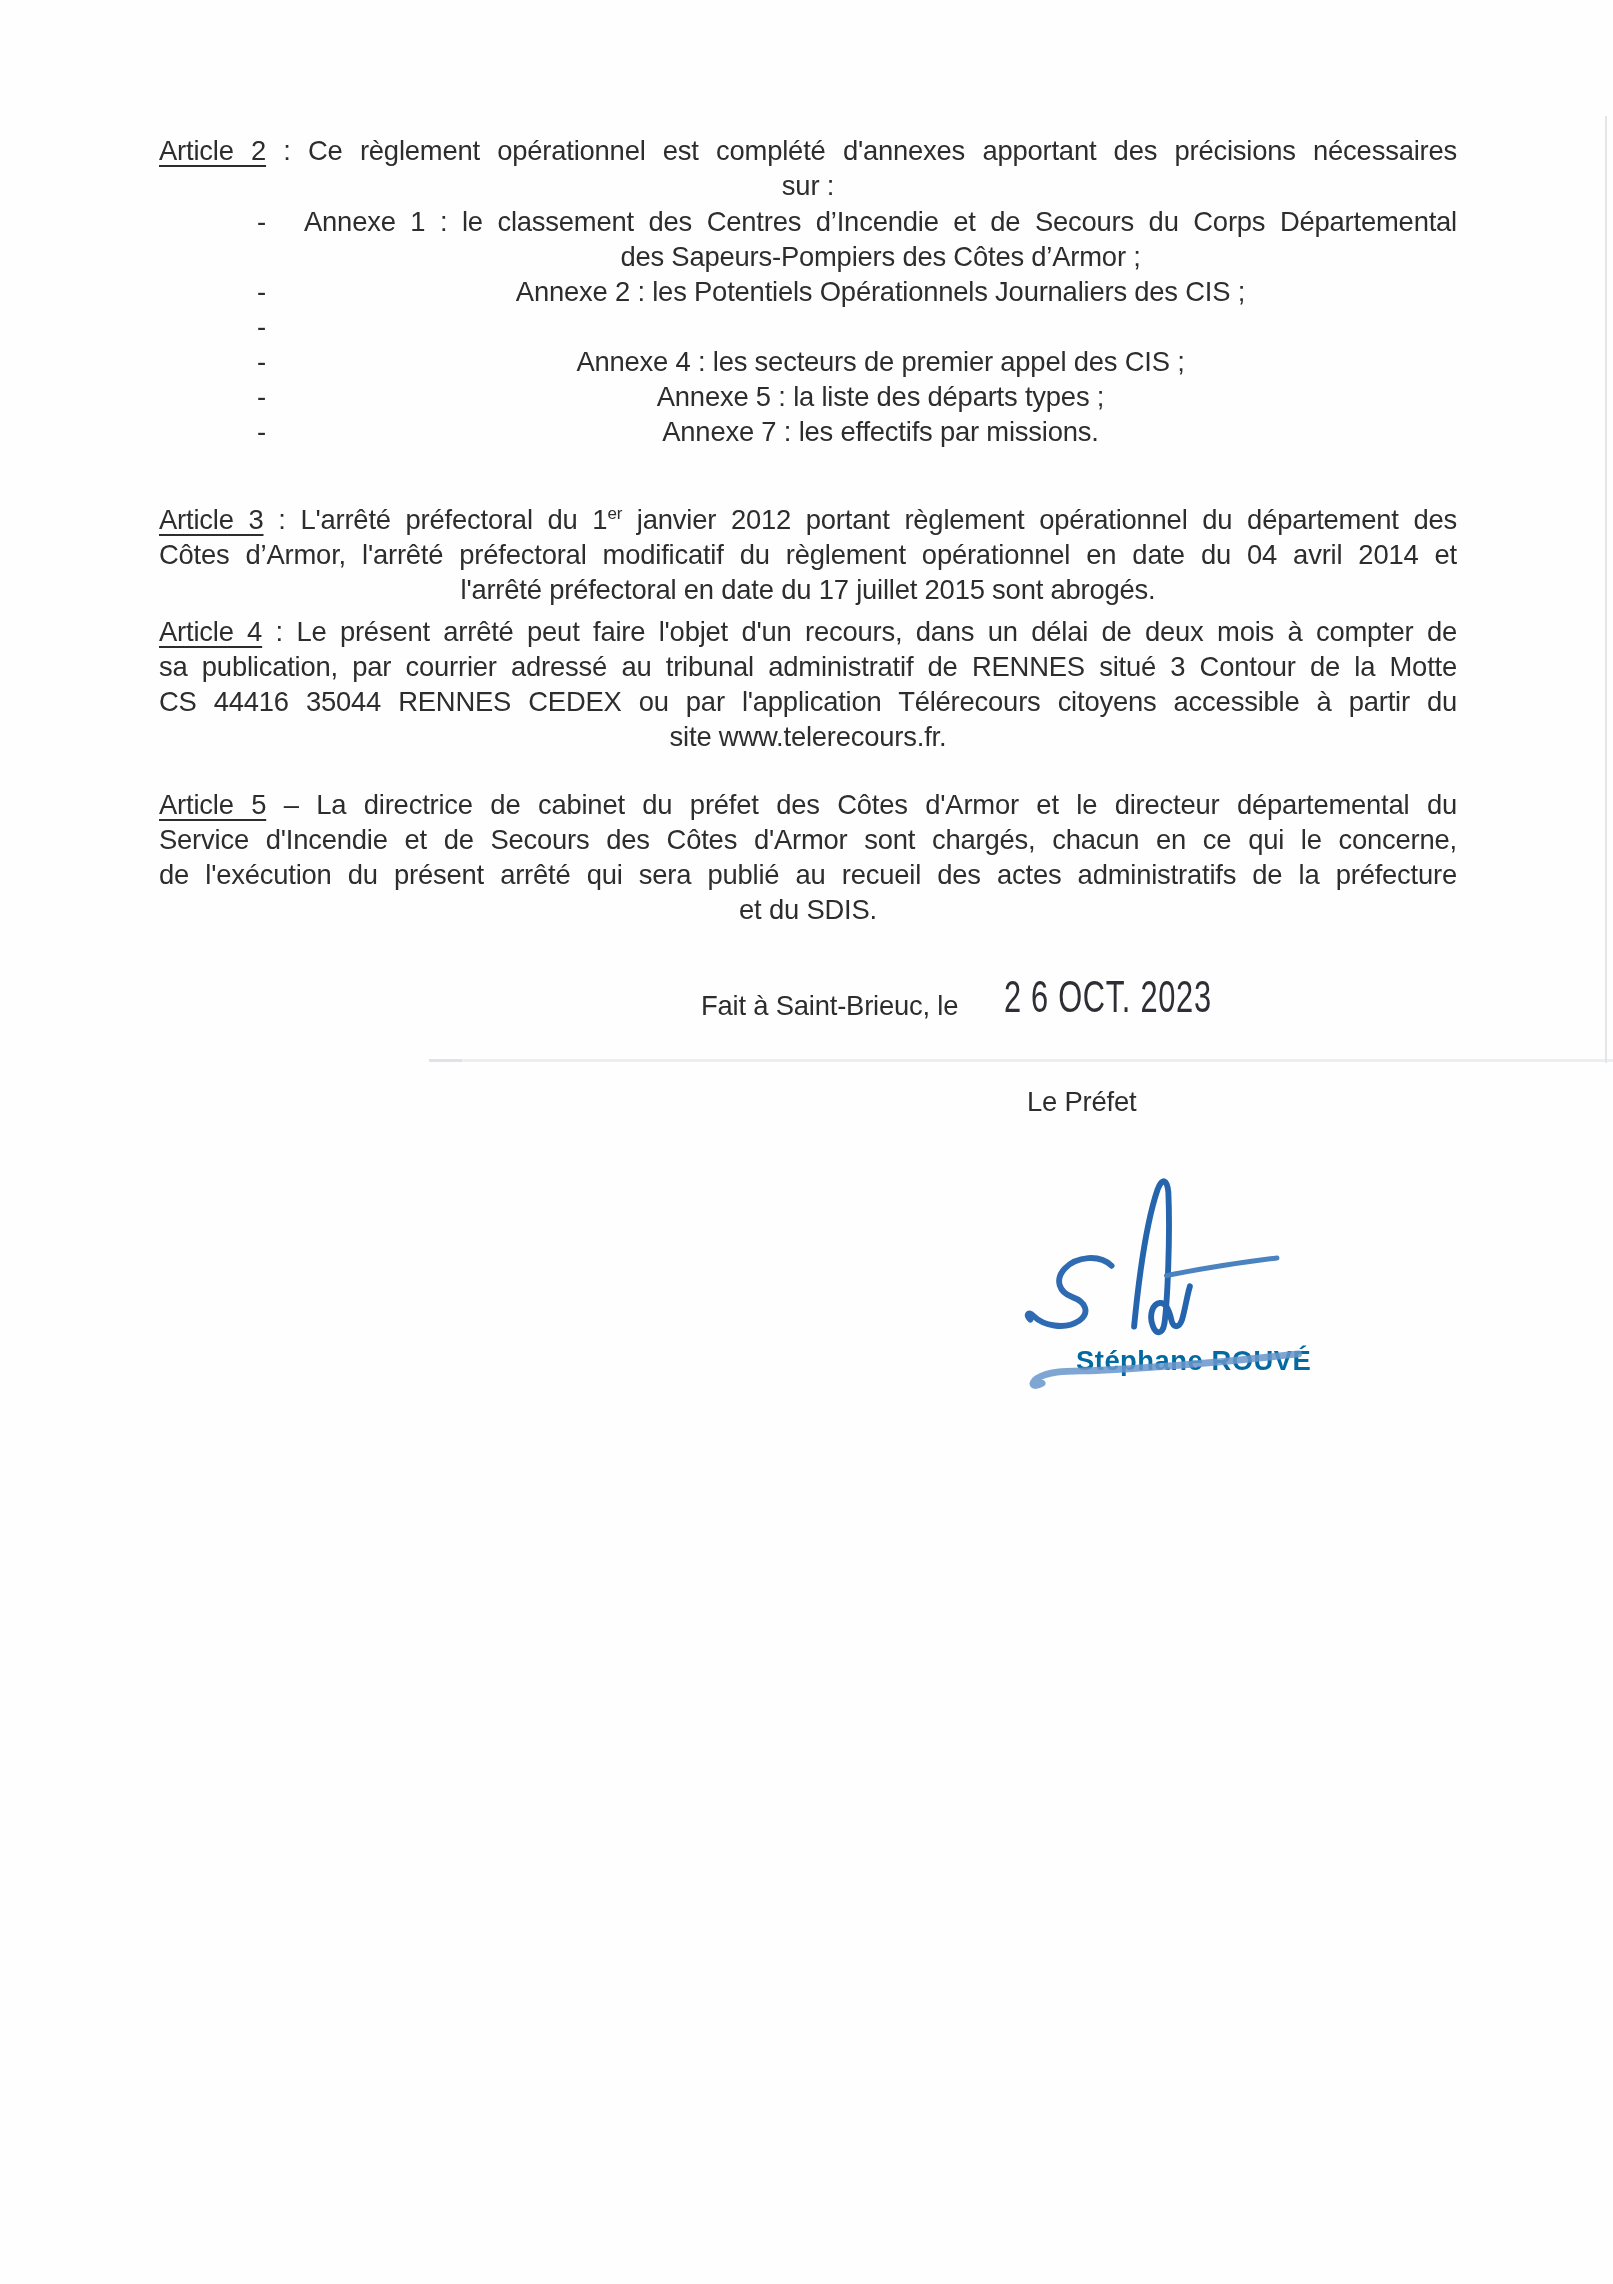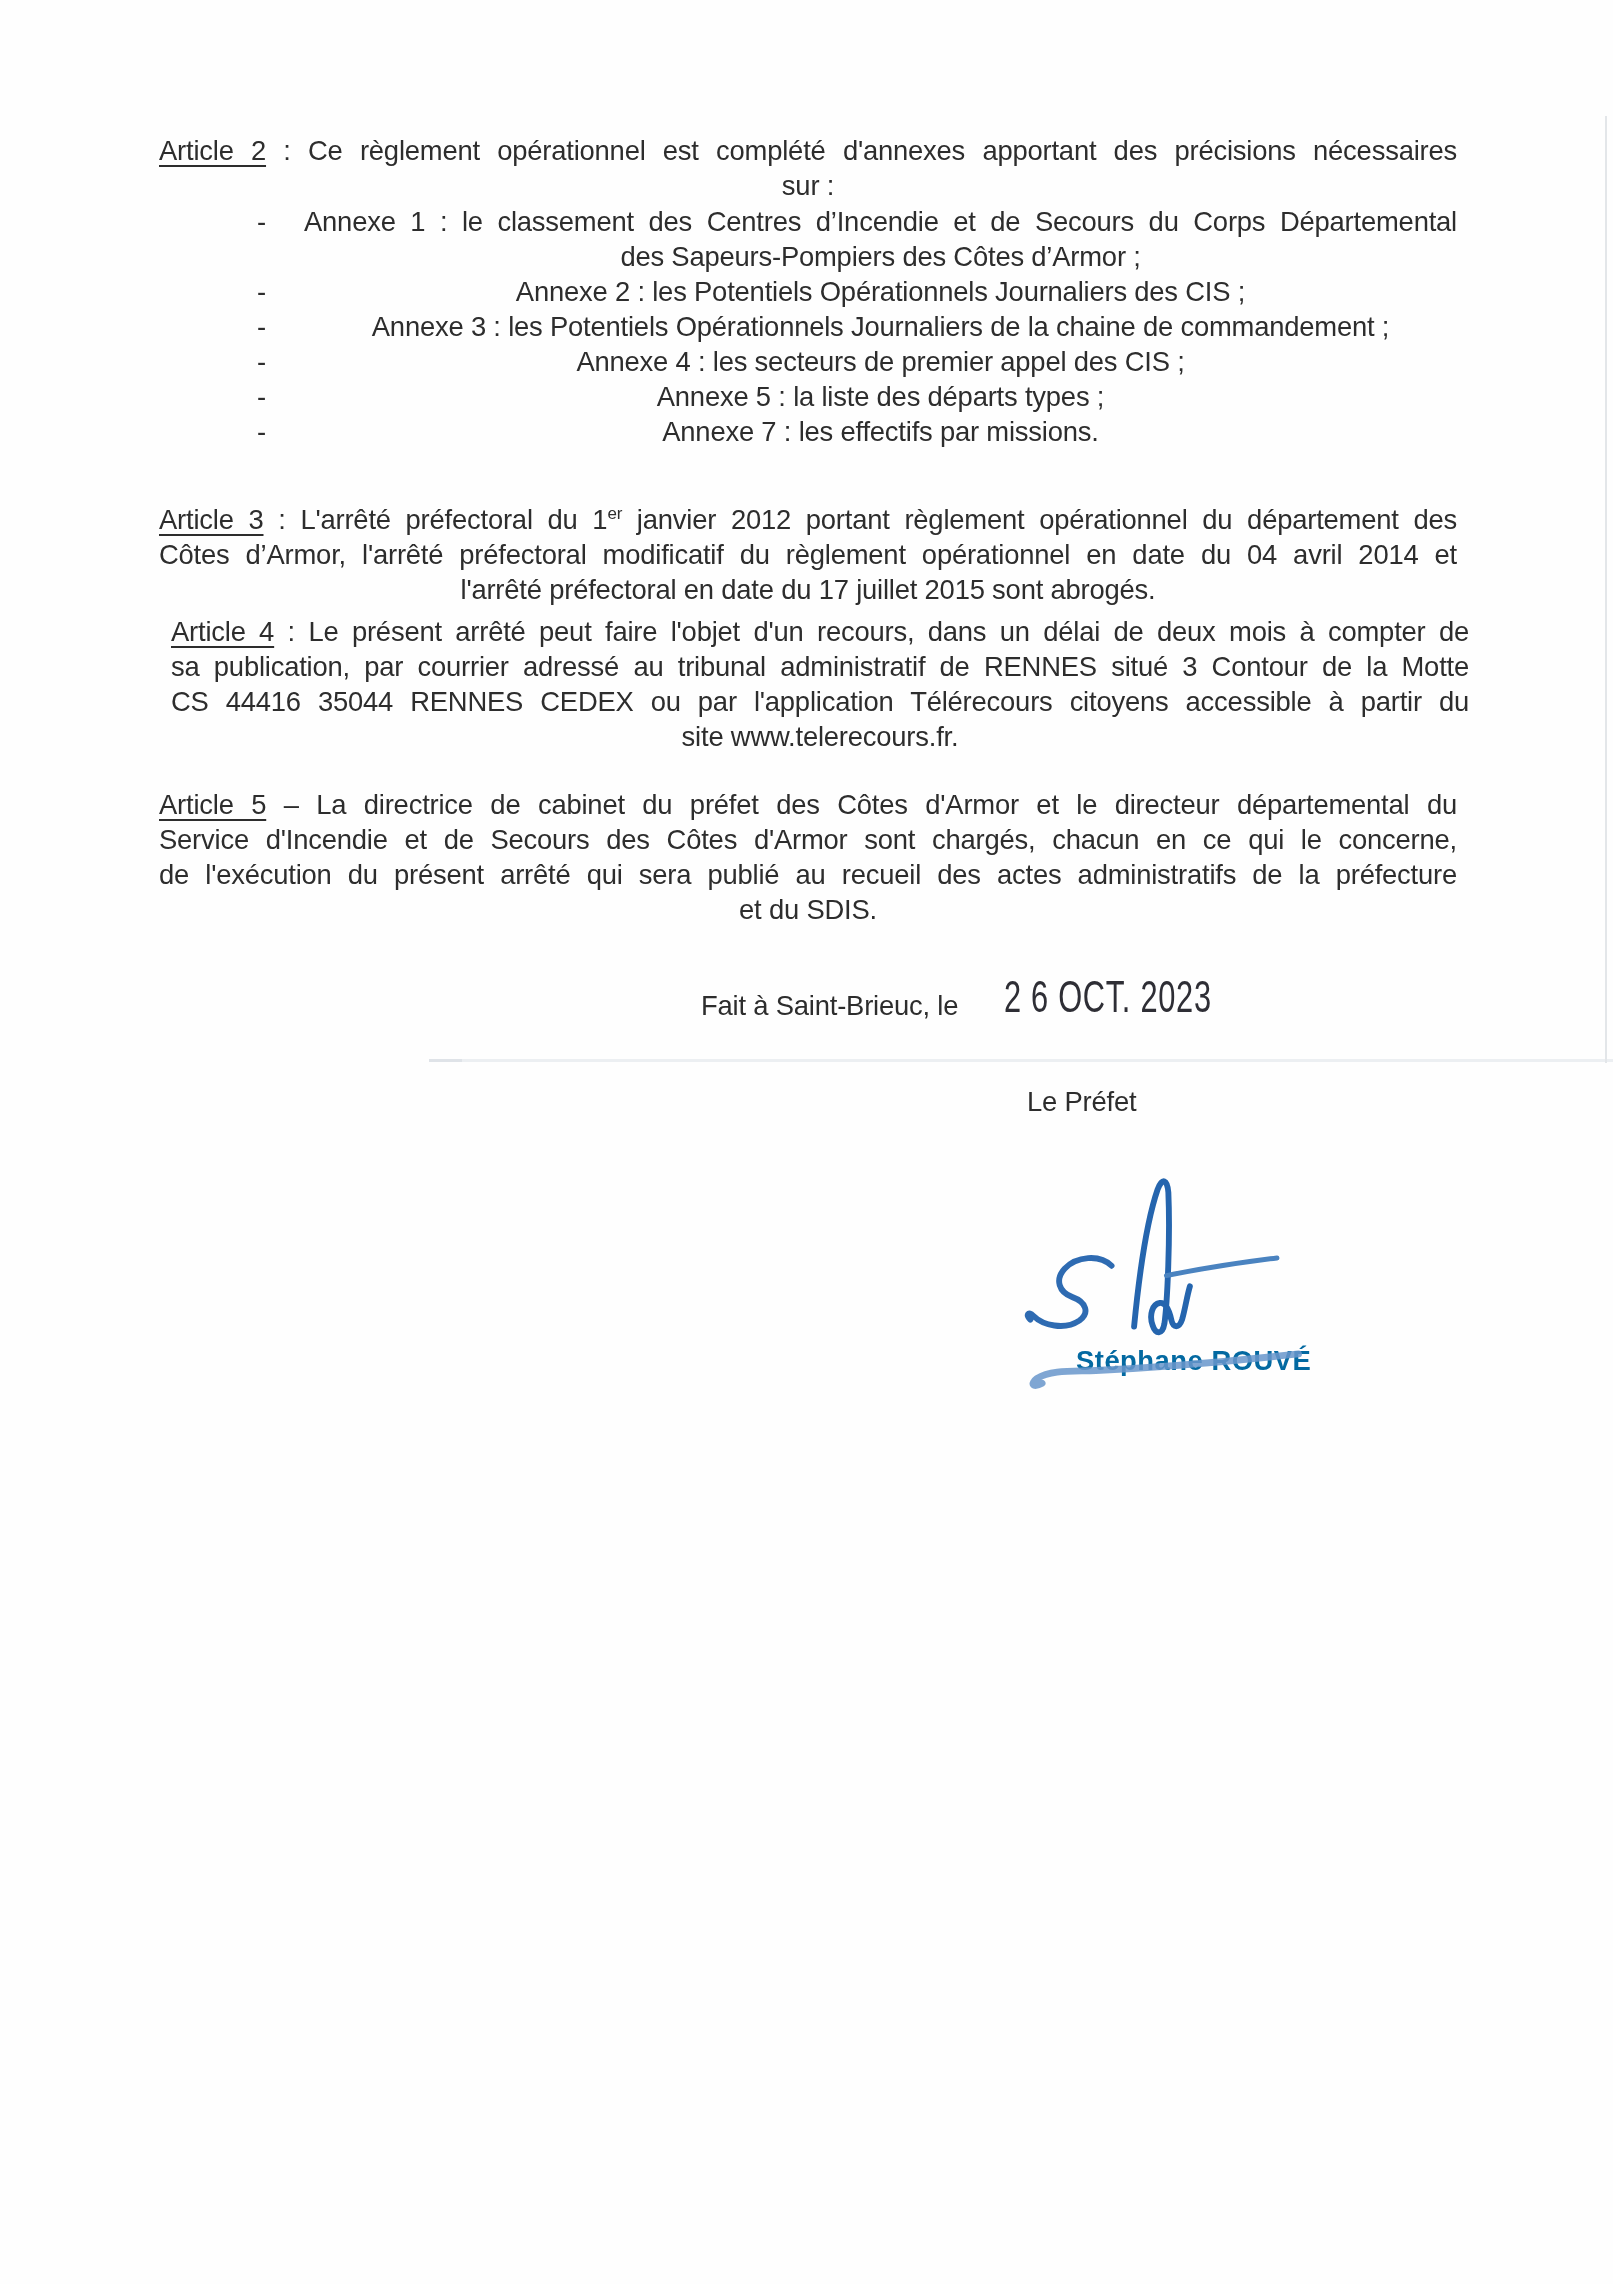--- a/index.html
+++ b/index.html
@@ -52,21 +52,20 @@
         <div class="jline">Annexe 1 : le classement des Centres d’Incendie et de Secours du Corps Départemental</div>
         <div class="lline">des Sapeurs-Pompiers des Côtes d’Armor ;</div>
       </div>
     </div>
     <div class="annex-row">
       <div class="annex-dash">-</div>
       <div class="annex-text lline">Annexe 2 : les Potentiels Opérationnels Journaliers des CIS ;</div>
     </div>
     <div class="annex-row">
       <div class="annex-dash">-</div>
-      <div class="annex-text lline">Annexe 3 : les Potentiels Opérationnels Journaliers de la chaine de commandement ;</div>
     </div>
     <div class="annex-row">
       <div class="annex-dash">-</div>
       <div class="annex-text lline">Annexe 4 : les secteurs de premier appel des CIS ;</div>
     </div>
     <div class="annex-row">
       <div class="annex-dash">-</div>
       <div class="annex-text lline">Annexe 5 : la liste des départs types ;</div>
     </div>
     <div class="annex-row">
@@ -74,21 +73,21 @@
       <div class="annex-text lline">Annexe 7 : les effectifs par missions.</div>
     </div>
   </div>
 
   <div class="block" style="top:492px;margin-top:10px;">
     <div class="jline"><span class="u">Article 3</span><span> : L'arrêté préfectoral du 1</span><sup class="er">er</sup><span> janvier 2012 portant règlement opérationnel du département des</span></div>
     <div class="jline">Côtes d’Armor, l'arrêté préfectoral modificatif du règlement opérationnel en date du 04 avril 2014 et</div>
     <div class="lline">l'arrêté préfectoral en date du 17 juillet 2015 sont abrogés.</div>
   </div>
 
-  <div class="block" style="top:614px;margin-left:12px;">
+  <div class="block" style="top:614px;">
     <div class="jline"><span class="u">Article 4</span><span> : Le présent arrêté peut faire l'objet d'un recours, dans un délai de deux mois à compter de</span></div>
     <div class="jline">sa publication, par courrier adressé au tribunal administratif de RENNES situé 3 Contour de la Motte</div>
     <div class="jline">CS 44416 35044 RENNES CEDEX ou par l'application Télérecours citoyens accessible à partir du</div>
     <div class="lline">site www.telerecours.fr.</div>
   </div>
 
   <div class="block" style="top:787px;">
     <div class="jline"><span class="u">Article 5</span><span> – La directrice de cabinet du préfet des Côtes d'Armor et le directeur départemental du</span></div>
     <div class="jline">Service d'Incendie et de Secours des Côtes d'Armor sont chargés, chacun en ce qui le concerne,</div>
     <div class="jline">de l'exécution du présent arrêté qui sera publié au recueil des actes administratifs de la préfecture</div>

